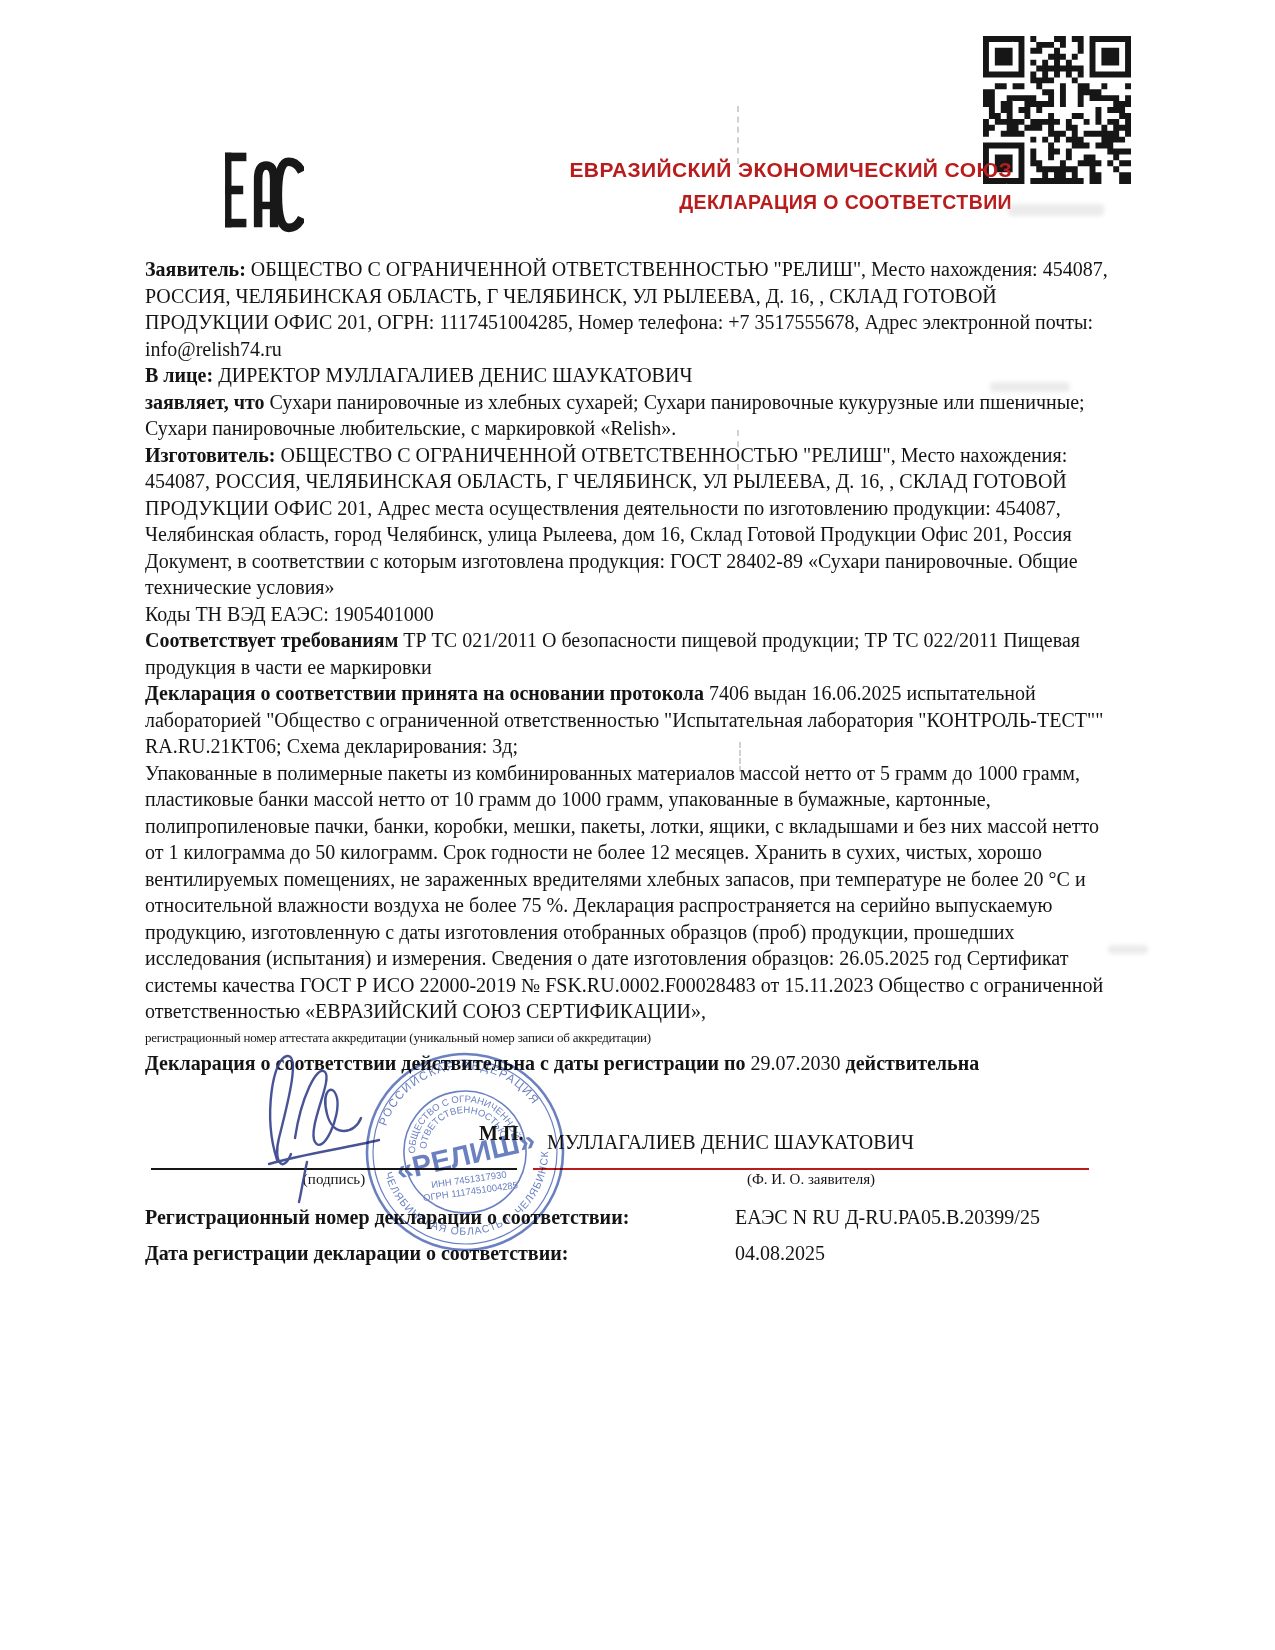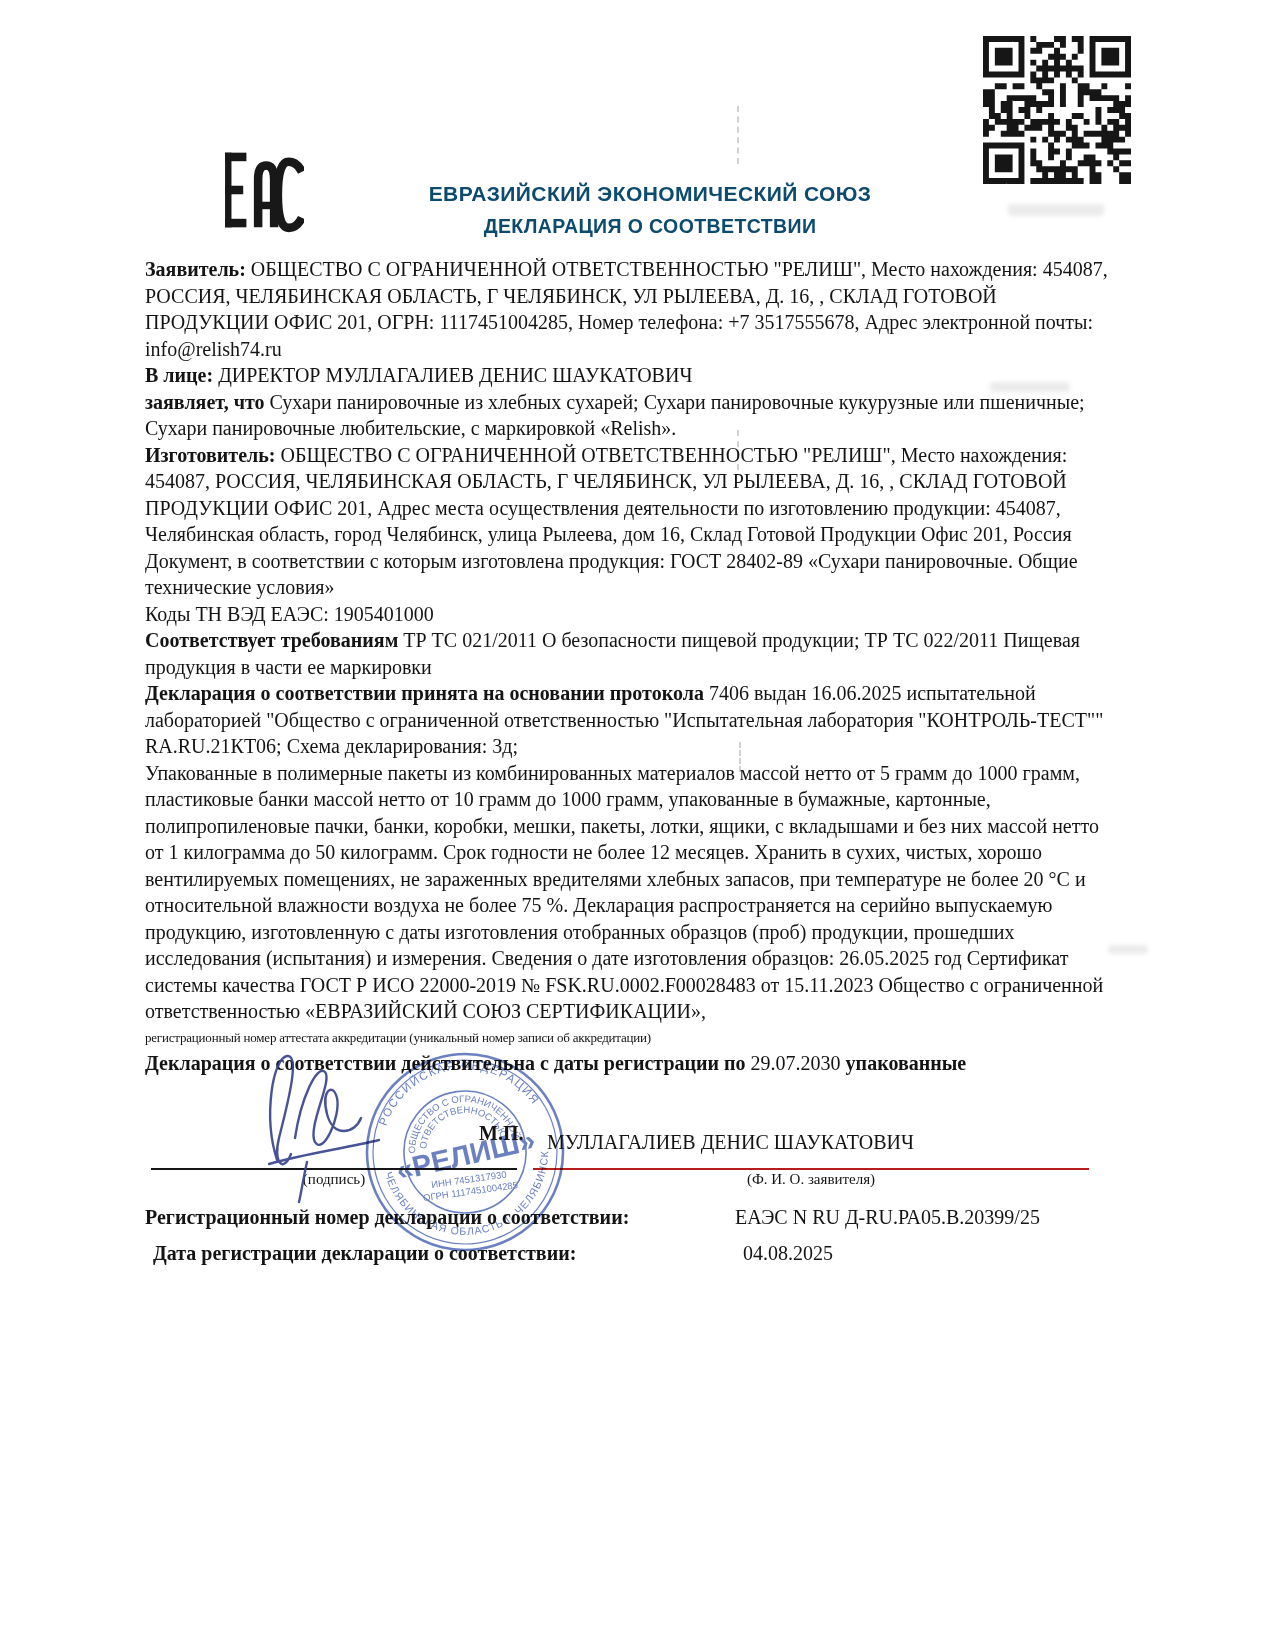--- a/index.html
+++ b/index.html
@@ -4,22 +4,22 @@
 <style>
   * { margin:0; padding:0; box-sizing:border-box; }
   html,body { background:#ffffff; }
   body {
     width:1275px; height:1650px; position:relative; overflow:hidden;
     font-family:"Liberation Serif", serif; color:#141414;
   }
   .eac-logo { position:absolute; left:224px; top:146px; }
   .qr { position:absolute; left:983px; top:36px; width:148px; height:148px; }
   .titles {
-    position:absolute; left:288px; top:182px; width:724px; text-align:center;
-    font-family:"Liberation Sans", sans-serif; font-weight:bold; color:#0c4a6e;
+    position:absolute; left:288px; top:158px; width:724px; text-align:right;
+    font-family:"Liberation Sans", sans-serif; font-weight:bold; color:#b91c1c;
   }
   .title1 { font-size:21px; letter-spacing:.4px; }
   .title2 { font-size:19.5px; margin-top:9px; letter-spacing:.4px; }
 
   .content {
     position:absolute; left:145px; top:256px; width:968px;
     font-size:20px; line-height:26.5px;
   }
   .content p { margin:0; }
   .mb-xl { margin-bottom:27px; }
@@ -35,21 +35,21 @@
     position:absolute; left:388px; bottom:20px; width:556px; height:64px;
     border-bottom:2px solid #b91c1c; display:flex; align-items:flex-end; padding:0 0 13px 14px; font-size:20px;text-align:right;
   }
   .sig-right-caption { position:absolute; left:388px; bottom:-2px; width:556px; text-align:center; font-size:15px; }
   .mp { position:absolute; left:334px; bottom:44px; font-weight:bold; font-size:20px; z-index:3; }
 
   .stamp { position:absolute; left:217px; top:-37px; opacity:.82; mix-blend-mode:multiply; z-index:2; }
   .handsign { position:absolute; left:98px; top:-44px; z-index:2; opacity:.92; }
 
   .reg-row { display:flex; margin-top:14px; }
-  .reg-row + .reg-row { margin-top:9px;margin-left:8px; }
+  .reg-row + .reg-row { margin-top:9px; }
   .reg-label { font-weight:bold; width:590px; flex:0 0 auto; }
   .reg-value { font-weight:normal; }
 
   .fold-mark { position:absolute; width:0; border-left:2px dashed #9a9a9a; opacity:.45; }
   .smudge { position:absolute; background:#b9b9b9; opacity:.28; filter:blur(2px); border-radius:4px; }
 </style>
 </head>
 <body>
 
 <svg class="eac-logo" width="80" height="88" viewBox="0 0 150 160">
@@ -94,21 +94,21 @@
 
   <p class="mb-md">Коды ТН ВЭД ЕАЭС: 1905401000</p>
 
   <p class="mb-lg"><b>Соответствует требованиям</b><span>  ТР ТС 021/2011 О безопасности пищевой продукции; ТР ТС 022/2011 Пищевая продукция в части ее маркировки</span></p>
 
   <p class="mb-sm"><b>Декларация о соответствии принята на основании протокола</b><span> 7406 выдан 16.06.2025 испытательной лабораторией "Общество с ограниченной ответственностью "Испытательная лаборатория "КОНТРОЛЬ-ТЕСТ"" RA.RU.21КТ06; Схема декларирования: 3д;</span></p>
 
   <p>Упакованные в полимерные пакеты из комбинированных материалов массой нетто от 5 грамм до 1000 грамм, пластиковые банки массой нетто от 10 грамм до 1000 грамм, упакованные в бумажные, картонные, полипропиленовые пачки, банки, коробки, мешки, пакеты, лотки, ящики, с вкладышами и без них массой нетто от 1 килограмма до 50 килограмм. Срок годности не более 12 месяцев. Хранить в сухих, чистых, хорошо вентилируемых помещениях, не зараженных вредителями хлебных запасов, при температуре не более 20 °С и относительной влажности воздуха не более 75 %. Декларация распространяется на серийно выпускаемую продукцию, изготовленную с даты изготовления отобранных образцов (проб) продукции, прошедших исследования (испытания) и измерения. Сведения о дате изготовления образцов: 26.05.2025 год Сертификат системы качества ГОСТ Р ИСО 22000-2019 № FSK.RU.0002.F00028483 от 15.11.2023 Общество с ограниченной ответственностью «ЕВРАЗИЙСКИЙ СОЮЗ СЕРТИФИКАЦИИ»,</p>
   <p class="footnote">регистрационный номер аттестата аккредитации (уникальный номер записи об аккредитации)</p>
 
-  <p><b>Декларация о соответствии действительна с даты регистрации по</b><span> 29.07.2030 </span><b>упакованные</b></p>
+  <p><b>Декларация о соответствии действительна с даты регистрации по</b><span> 29.07.2030 </span><b>действительна</b></p>
 
   <div class="sig-area">
 
     <svg class="handsign" width="150" height="170" viewBox="0 0 150 170">
       <g fill="none" stroke="#39458e" stroke-width="2.4" stroke-linecap="round">
         <path d="M34,118 C20,74 30,16 44,14 C58,12 44,64 36,96 C30,120 40,132 48,112"></path>
         <path d="M52,96 C58,56 74,22 82,30 C90,38 64,86 72,100 C80,114 98,74 94,56 C90,40 78,48 84,72 C90,96 112,92 118,76"></path>
         <path d="M26,122 C60,112 104,106 136,98"></path>
         <path d="M64,120 C60,138 58,152 56,160"></path>
       </g>

